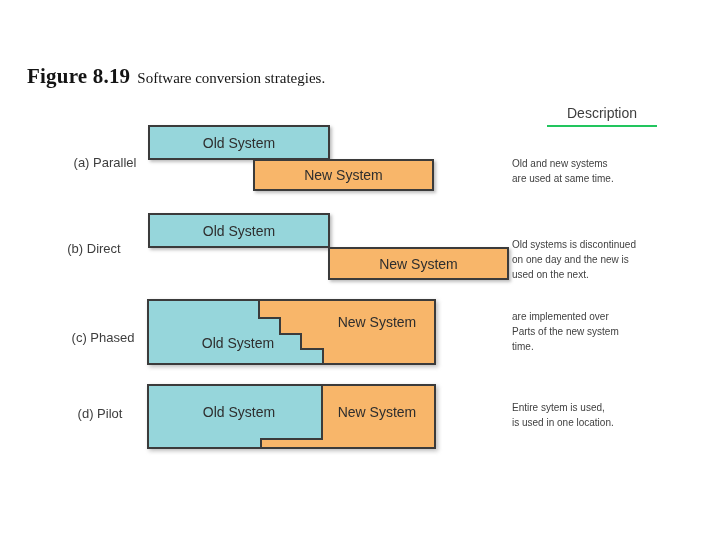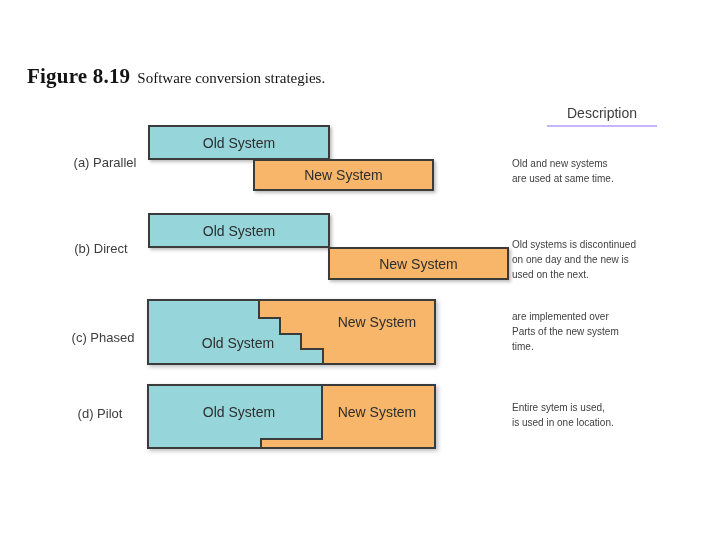--- a/index.html
+++ b/index.html
@@ -35,38 +35,38 @@
   .poly-old { fill:var(--old-fill,#96d6db); }
   .poly-new { fill:var(--new-fill,#f8b66a); }
   .shape-svg text {
     font-family:"Liberation Sans", sans-serif; font-size:14px; fill:#2e2e2e;
     text-anchor:middle; dominant-baseline:middle;
   }
 
   .desc-header {
     position:absolute; left:547px; top:105px; width:110px; text-align:center;
     font-size:14px; color:#3d3d3d; padding-bottom:4px;
-    border-bottom:2px solid #c4b5fd;
+    border-bottom:2px solid #22c55e;
   }
   .desc {
     position:absolute; left:512px; width:190px;
     font-size:10px; color:#3f3f3f; line-height:15px;
   }
 </style>
 </head>
 <body>
 
 <div class="canvas">
 
   <div class="title">
     <span class="fig-num">Figure 8.19</span><span class="fig-caption">Software conversion strategies.</span>
   </div>
 
   <div class="row-label" style="left:30px; top:155px; width:112px;">(a) Parallel</div>
-  <div class="row-label" style="left:30px; top:241px; width:104px;">(b) Direct</div>
+  <div class="row-label" style="left:23px; top:241px; width:104px;">(b) Direct</div>
   <div class="row-label" style="left:30px; top:330px; width:108px;">(c) Phased</div>
   <div class="row-label" style="left:18px; top:406px; width:126px;">
     <div>(d) Pilot</div>
   </div>
 
   <div class="box old" style="left:148px; top:125px; width:182px; height:35px;">
     <span>Old System</span>
   </div>
   <div class="box new" style="left:253px; top:159px; width:181px; height:32px;">
     <span>New System</span>

